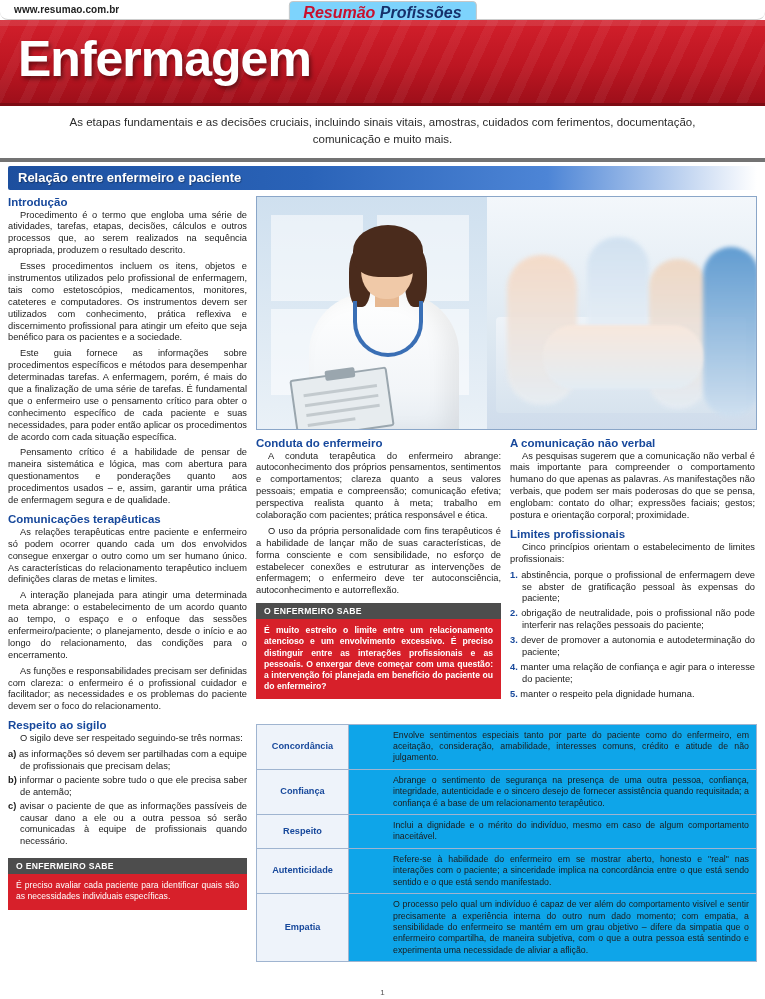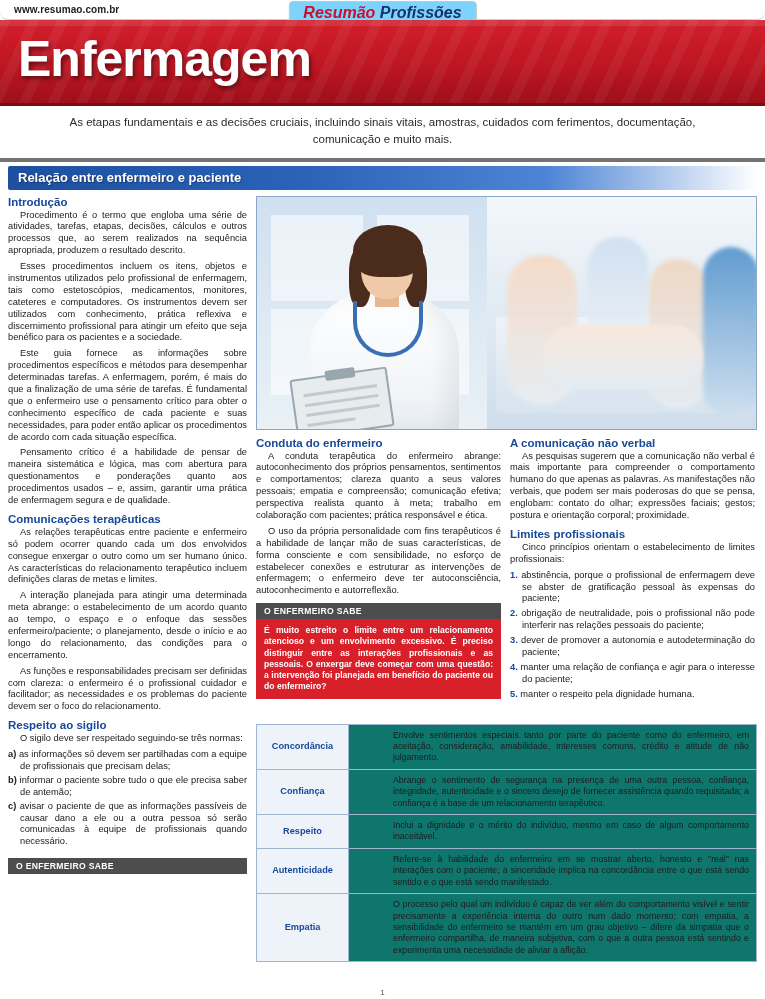--- a/index.html
+++ b/index.html
@@ -177,21 +177,21 @@
   .callout-sm .callout-body { font-weight:normal; }
   table.tbl { width:100%; border-collapse:collapse; }
   table.tbl td {
     border:1px solid #9fb4d0; padding:5px 7px; font-size:8.8px; line-height:1.3;
     vertical-align:middle; color:#1b1b1b; text-align:justify;
   }
   table.tbl td.term {
     width:92px; text-align:center; font-weight:bold; color:#17489b; background:#eef3fa;
     font-size:9.2px;
   }
-  table.tbl tr td.desc { background:#0f766e;padding-left:44px; }
+  table.tbl tr td.desc { background:#0ea5e9;padding-left:44px; }
 
   
   .footer {
     position:absolute; bottom:2px; left:0; right:0; text-align:center;
     font-size:8px; color:#555;
   }
   ol.norms { margin:0; padding:0; list-style:none; }
   ol.norms li { font-size:9.3px; line-height:1.28; margin-bottom:2px; padding-left:12px; text-indent:-12px; }
   ol.norms li b { color:#1b1b1b; }
   ol.princ { margin:0; padding:0; list-style:none; }
@@ -243,20 +243,21 @@
         <h3 class="head" style="margin-top:6px">Respeito ao sigilo</h3>
         <p class="para">O sigilo deve ser respeitado seguindo-se três normas:</p>
         <ol class="norms">
           <li><b>a)</b> <span>as informações só devem ser partilhadas com a equipe de profissionais que precisam delas;</span></li>
           <li><b>b)</b> <span>informar o paciente sobre tudo o que ele precisa saber de antemão;</span></li>
           <li><b>c)</b> <span>avisar o paciente de que as informações passíveis de causar dano a ele ou a outra pessoa só serão comunicadas à equipe de profissionais quando necessário.</span></li>
         </ol>
 
         <div class="callout callout-sm" style="margin-top:10px">
           <div class="callout-head">O ENFERMEIRO SABE</div>
+          <div class="callout-body">É preciso avaliar cada paciente para identificar quais são as necessidades individuais específicas.</div>
         </div>
       </div>
 
       <div style="width:501px">
 
         <div class="photo">
           <div class="sky"></div>
           <div class="ph-win">
             <div class="pane" style="left:14px;top:18px;width:92px;height:86px"></div>
             <div class="pane" style="left:120px;top:18px;width:92px;height:86px"></div>

